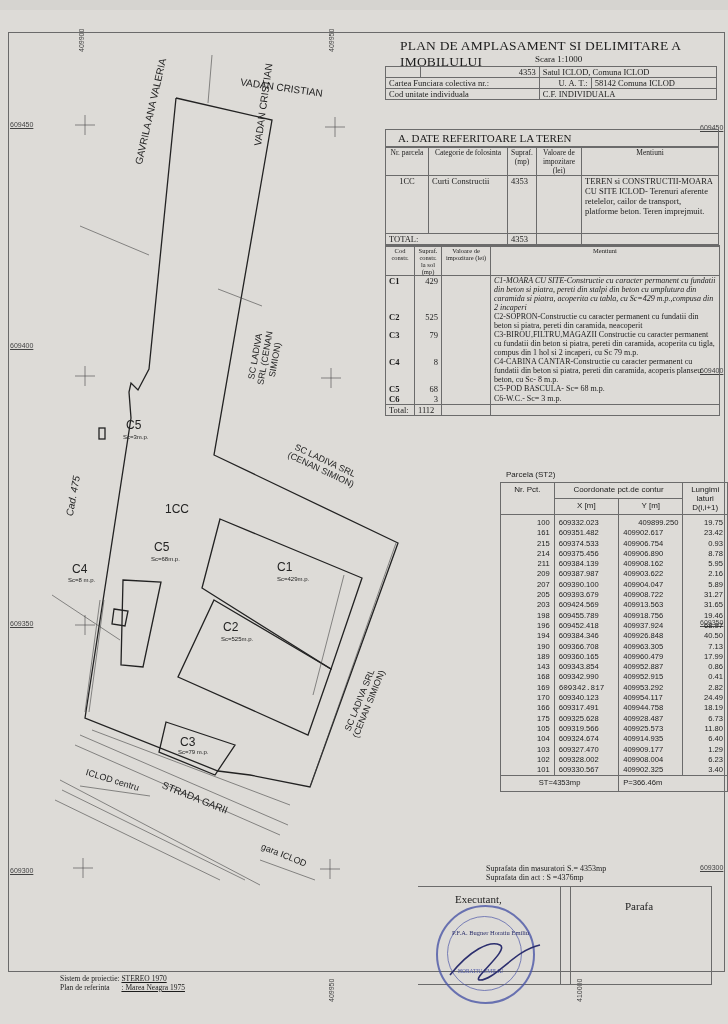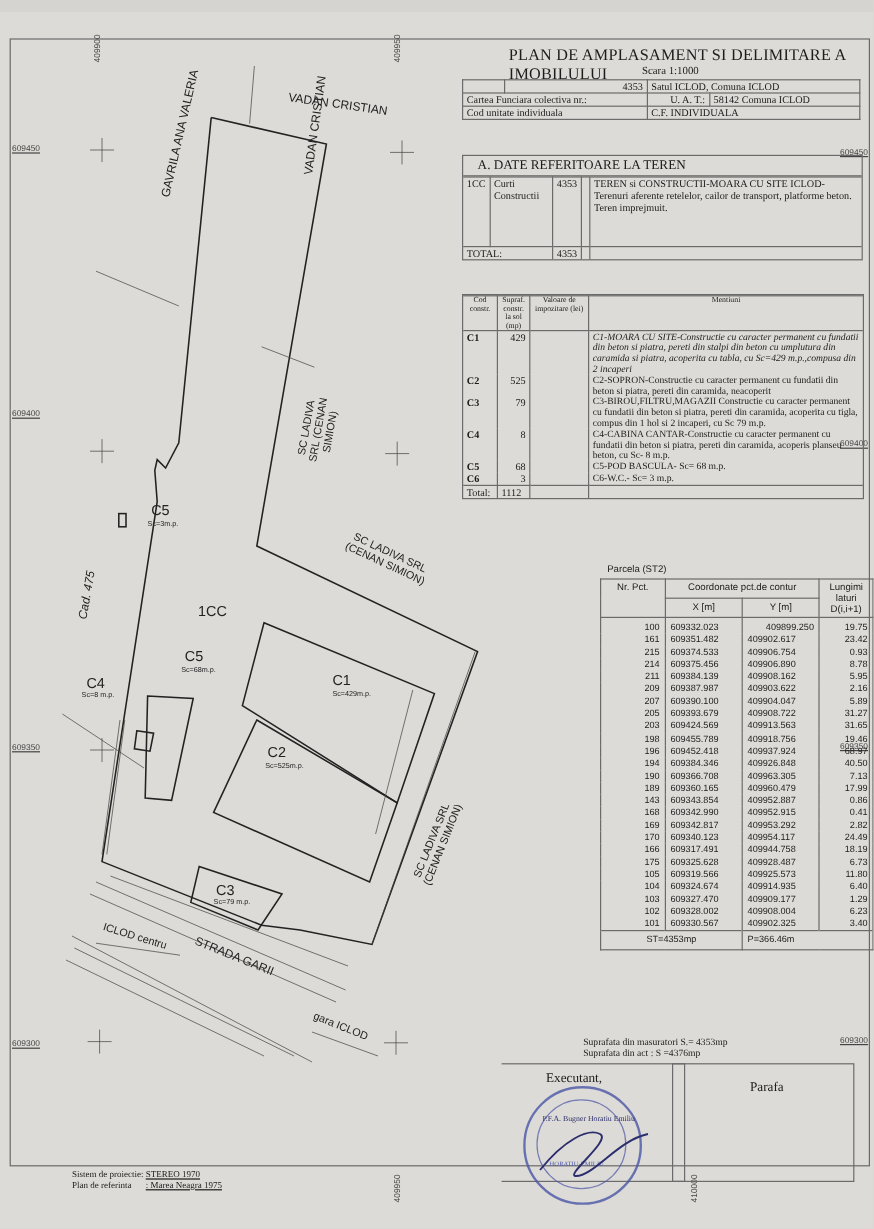--- a/index.html
+++ b/index.html
@@ -2,21 +2,21 @@
 <html><head>
 <meta charset="utf-8">
 <style>
   html,body{margin:0;padding:0;}
   body{width:728px;height:1024px;background:#d6d4d0;position:relative;overflow:hidden;font-family:"Liberation Serif",serif;color:#1c1c1c;}
   .sheet{position:absolute;left:0;top:10px;width:728px;height:1014px;background:#dddbd7;}
   .frame{position:absolute;left:8px;top:22px;width:715px;height:938px;border:1px solid #6a6a6a;}
   .abs{position:absolute;}
   .coord{position:absolute;font-family:"Liberation Sans",sans-serif;font-size:7px;color:#444;text-decoration:underline;}
   .vcoord{position:absolute;font-family:"Liberation Sans",sans-serif;font-size:7px;color:#444;transform:rotate(-90deg);transform-origin:left top;}
-  .title{position:absolute;left:424px;top:38px;font-size:13.5px;letter-spacing:0.2px;}
+  .title{position:absolute;left:400px;top:38px;font-size:13.5px;letter-spacing:0.2px;}
   .scale{position:absolute;left:535px;top:54px;font-size:9px;}
   table{border-collapse:collapse;font-size:8.5px;}
   td,th{border:1px solid #6b6b6b;padding:0 3px;vertical-align:top;font-weight:normal;}
   .t1{position:absolute;left:385px;top:66px;width:332px;}
   .boxA{position:absolute;left:385px;top:129px;width:332px;border:1px solid #6b6b6b;}
   .boxA .hdr{font-size:11px;padding:2px 12px;border-bottom:1px solid #6b6b6b;}
   .boxB{position:absolute;left:385px;top:245px;width:333px;border:1px solid #6b6b6b;}
   .boxB .hdr{font-size:9.5px;text-align:center;padding:2px 0;border-bottom:1px solid #6b6b6b;}
   .ptable{position:absolute;left:500px;top:482px;font-family:"Liberation Sans",sans-serif;font-size:7.6px;}
   .ptable td{border-top:none;border-bottom:none;padding:0 4px;line-height:10.3px;}
@@ -144,20 +144,27 @@
     <td colspan="2">Cod unitate individuala</td>
     <td colspan="2">C.F. INDIVIDUALA</td>
   </tr>
 </tbody>
   </table>
 
 <div class="boxA">
   <div class="hdr">A. DATE REFERITOARE LA TEREN</div>
   <table style="width:100%;margin:0;">
     <tbody>
+        <tr style="font-size:7.5px;text-align:center;">
+      <td style="width:36px;border-left:none;">Nr. parcela</td>
+      <td style="width:72px;">Categorie de folosinta</td>
+      <td style="width:22px;">Supraf. (mp)</td>
+      <td style="width:38px;">Valoare de impozitare (lei)</td>
+      <td style="border-right:none;">Mentiuni</td>
+    </tr>
     <tr style="height:58px;">
       <td style="text-align:center;border-left:none;">1CC</td>
       <td>Curti Constructii</td>
       <td>4353</td>
       <td></td>
       <td style="border-right:none;font-size:8.5px;">TEREN si CONSTRUCTII-MOARA CU SITE ICLOD- Terenuri aferente retelelor, cailor de transport, platforme beton. Teren imprejmuit.</td>
     </tr>
     <tr>
       <td colspan="2" style="border-left:none;border-bottom:none;">TOTAL:</td>
       <td style="border-bottom:none;">4353</td>
@@ -328,21 +335,21 @@
         <td style="text-align: right;">0.86</td>
       </tr>
       <tr>
         <td style="text-align: right;">168</td>
         <td style="text-align: left;">609342.990</td>
         <td style="text-align: left;">409952.915</td>
         <td style="text-align: right;">0.41</td>
       </tr>
       <tr>
         <td style="text-align: right;">169</td>
-        <td style="text-align: left;">609342.817</td>
+        <td style="text-align: left; font-family: Liberation Mono, monospace;">609342.817</td>
         <td style="text-align: left;">409953.292</td>
         <td style="text-align: right;">2.82</td>
       </tr>
       <tr>
         <td style="text-align: right;">170</td>
         <td style="text-align: left;">609340.123</td>
         <td style="text-align: left;">409954.117</td>
         <td style="text-align: right;">24.49</td>
       </tr>
       <tr>

